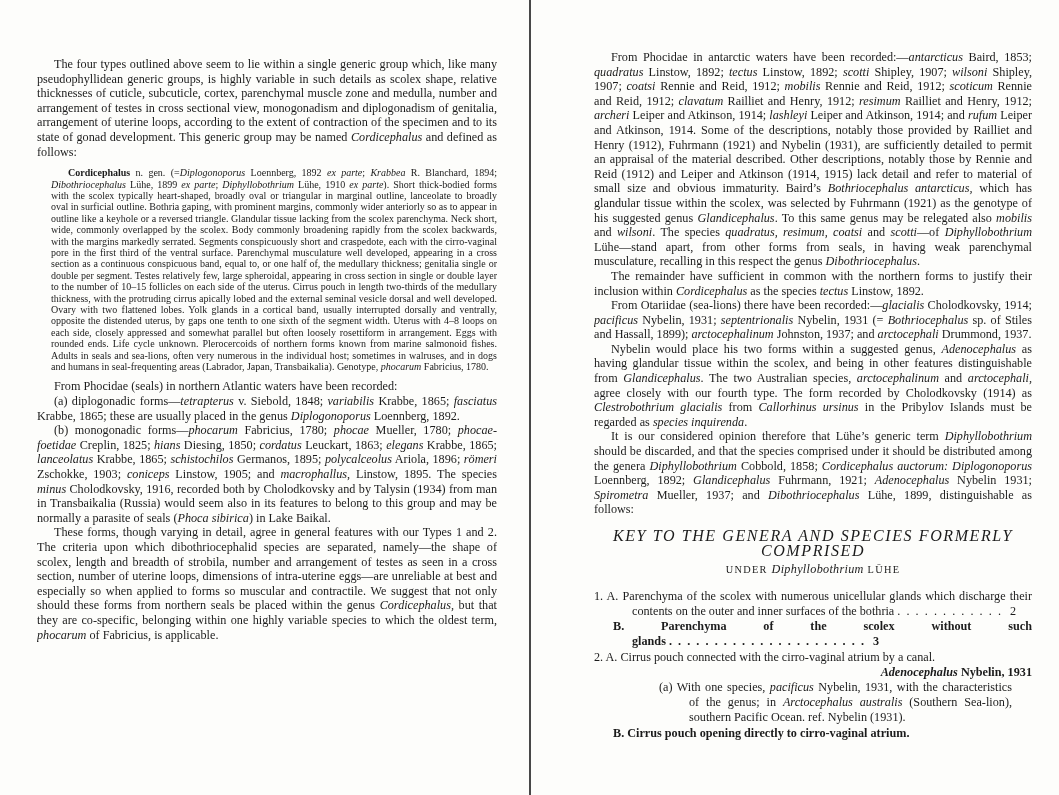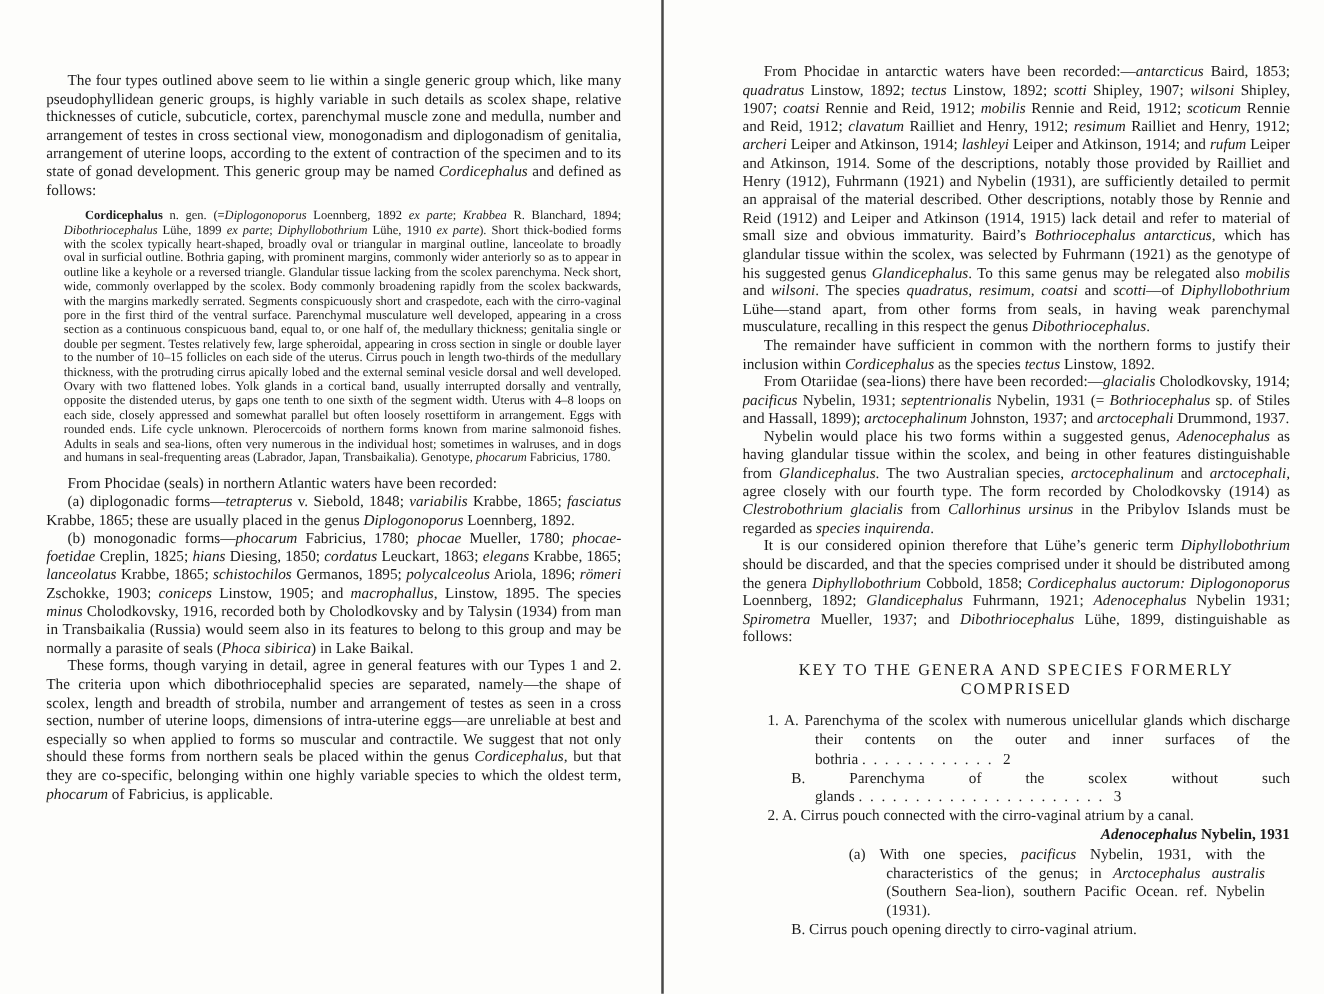--- a/index.html
+++ b/index.html
@@ -22,28 +22,28 @@
   .para.indent { text-indent: 17px; }
   .para.small {
     font-size: 10px;
     line-height: 11.4px;
     margin: 8px 0 7px 14px;
   }
   .it { font-style: italic; }
   .bd { font-weight: bold; }
 
   .key-heading { margin-top: 12px; text-align: center; }
-  .kh1 { font-size: 13px; letter-spacing: 1.6px; }
+  .kh1 { font-size: 16px; letter-spacing: 1.6px; font-style: italic; }
   .kh2 { font-size: 10.3px; letter-spacing: 1.3px; margin-top: 4px; }
   .kh2 .it { font-size: 12.2px; letter-spacing: 0.3px; }
 
   .keylist { margin-top: 11px; }
-  .keylist .para { line-height: 15.2px; margin-left: 20px; }
+  .keylist .para { line-height: 15.2px; }
   .para.hang  { padding-left: 38px; text-indent: -38px; }
-  .para.bhang { padding-left: 38px; text-indent: -19px; }
+  .para.bhang { padding-left: 38px; text-indent: -19px; font-weight: bold; }
   .para.sub   { padding-left: 95px; text-indent: -30px; margin-right: 20px; text-align: justify; }
   .para.rightline { text-align: right; font-weight: bold; }
 </style>
 </head>
 <body style="background: rgb(253, 253, 251); color: rgb(27, 27, 27);">
 
 <div class="page page-left">
     <p class="para indent"><span>The four types outlined above seem to lie within a single generic group which, like many pseudophyllidean generic groups, is highly variable in such details as scolex shape, relative thicknesses of cuticle, subcuticle, cortex, parenchymal muscle zone and medulla, number and arrangement of testes in cross sectional view, monogonadism and diplogonadism of genitalia, arrangement of uterine loops, according to the extent of contraction of the specimen and to its state of gonad development. This generic group may be named </span><span class="it">Cordicephalus</span><span> and defined as follows:</span></p>
     <p class="para small indent"><span class="bd">Cordicephalus</span><span> n. gen. (=</span><span class="it">Diplogonoporus</span><span> Loennberg, 1892 </span><span class="it">ex parte</span><span>; </span><span class="it">Krabbea</span><span> R. Blanchard, 1894; </span><span class="it">Dibothriocephalus</span><span> Lühe, 1899 </span><span class="it">ex parte</span><span>; </span><span class="it">Diphyllobothrium</span><span> Lühe, 1910 </span><span class="it">ex parte</span><span>). Short thick-bodied forms with the scolex typically heart-shaped, broadly oval or triangular in marginal outline, lanceolate to broadly oval in surficial outline. Bothria gaping, with prominent margins, commonly wider anteriorly so as to appear in outline like a keyhole or a reversed triangle. Glandular tissue lacking from the scolex parenchyma. Neck short, wide, commonly overlapped by the scolex. Body commonly broadening rapidly from the scolex backwards, with the margins markedly serrated. Segments conspicuously short and craspedote, each with the cirro-vaginal pore in the first third of the ventral surface. Parenchymal musculature well developed, appearing in a cross section as a continuous conspicuous band, equal to, or one half of, the medullary thickness; genitalia single or double per segment. Testes relatively few, large spheroidal, appearing in cross section in single or double layer to the number of 10–15 follicles on each side of the uterus. Cirrus pouch in length two-thirds of the medullary thickness, with the protruding cirrus apically lobed and the external seminal vesicle dorsal and well developed. Ovary with two flattened lobes. Yolk glands in a cortical band, usually interrupted dorsally and ventrally, opposite the distended uterus, by gaps one tenth to one sixth of the segment width. Uterus with 4–8 loops on each side, closely appressed and somewhat parallel but often loosely rosettiform in arrangement. Eggs with rounded ends. Life cycle unknown. Plerocercoids of northern forms known from marine salmonoid fishes. Adults in seals and sea-lions, often very numerous in the individual host; sometimes in walruses, and in dogs and humans in seal-frequenting areas (Labrador, Japan, Transbaikalia). Genotype, </span><span class="it">phocarum</span><span> Fabricius, 1780.</span></p>
     <p class="para indent"><span>From Phocidae (seals) in northern Atlantic waters have been recorded:</span></p>
@@ -57,20 +57,21 @@
 <div class="page page-right">
   <div>
       <p class="para indent"><span>From Phocidae in antarctic waters have been recorded:—</span><span class="it">antarcticus</span><span> Baird, 1853; </span><span class="it">quadratus</span><span> Linstow, 1892; </span><span class="it">tectus</span><span> Linstow, 1892; </span><span class="it">scotti</span><span> Shipley, 1907; </span><span class="it">wilsoni</span><span> Shipley, 1907; </span><span class="it">coatsi</span><span> Rennie and Reid, 1912; </span><span class="it">mobilis</span><span> Rennie and Reid, 1912; </span><span class="it">scoticum</span><span> Rennie and Reid, 1912; </span><span class="it">clavatum</span><span> Railliet and Henry, 1912; </span><span class="it">resimum</span><span> Railliet and Henry, 1912; </span><span class="it">archeri</span><span> Leiper and Atkinson, 1914; </span><span class="it">lashleyi</span><span> Leiper and Atkinson, 1914; and </span><span class="it">rufum</span><span> Leiper and Atkinson, 1914. Some of the descriptions, notably those provided by Railliet and Henry (1912), Fuhrmann (1921) and Nybelin (1931), are sufficiently detailed to permit an appraisal of the material described. Other descriptions, notably those by Rennie and Reid (1912) and Leiper and Atkinson (1914, 1915) lack detail and refer to material of small size and obvious immaturity. Baird’s </span><span class="it">Bothriocephalus antarcticus,</span><span> which has glandular tissue within the scolex, was selected by Fuhrmann (1921) as the genotype of his suggested genus </span><span class="it">Glandicephalus</span><span>. To this same genus may be relegated also </span><span class="it">mobilis</span><span> and </span><span class="it">wilsoni</span><span>. The species </span><span class="it">quadratus, resimum, coatsi</span><span> and </span><span class="it">scotti</span><span>—of </span><span class="it">Diphyllobothrium</span><span> Lühe—stand apart, from other forms from seals, in having weak parenchymal musculature, recalling in this respect the genus </span><span class="it">Dibothriocephalus</span><span>.</span></p>
       <p class="para indent"><span>The remainder have sufficient in common with the northern forms to justify their inclusion within </span><span class="it">Cordicephalus</span><span> as the species </span><span class="it">tectus</span><span> Linstow, 1892.</span></p>
       <p class="para indent"><span>From Otariidae (sea-lions) there have been recorded:—</span><span class="it">glacialis</span><span> Cholodkovsky, 1914; </span><span class="it">pacificus</span><span> Nybelin, 1931; </span><span class="it">septentrionalis</span><span> Nybelin, 1931 (= </span><span class="it">Bothriocephalus</span><span> sp. of Stiles and Hassall, 1899); </span><span class="it">arctocephalinum</span><span> Johnston, 1937; and </span><span class="it">arctocephali</span><span> Drummond, 1937.</span></p>
       <p class="para indent"><span>Nybelin would place his two forms within a suggested genus, </span><span class="it">Adenocephalus</span><span> as having glandular tissue within the scolex, and being in other features distinguishable from </span><span class="it">Glandicephalus</span><span>. The two Australian species, </span><span class="it">arctocephalinum</span><span> and </span><span class="it">arctocephali,</span><span> agree closely with our fourth type. The form recorded by Cholodkovsky (1914) as </span><span class="it">Clestrobothrium glacialis</span><span> from </span><span class="it">Callorhinus ursinus</span><span> in the Pribylov Islands must be regarded as </span><span class="it">species inquirenda</span><span>.</span></p>
       <p class="para indent"><span>It is our considered opinion therefore that Lühe’s generic term </span><span class="it">Diphyllobothrium</span><span> should be discarded, and that the species comprised under it should be distributed among the genera </span><span class="it">Diphyllobothrium</span><span> Cobbold, 1858; </span><span class="it">Cordicephalus auctorum: Diplogonoporus</span><span> Loennberg, 1892; </span><span class="it">Glandicephalus</span><span> Fuhrmann, 1921; </span><span class="it">Adenocephalus</span><span> Nybelin 1931; </span><span class="it">Spirometra</span><span> Mueller, 1937; and </span><span class="it">Dibothriocephalus</span><span> Lühe, 1899, distinguishable as follows:</span></p>
     </div>
   <div class="key-heading">
     <div class="kh1"><span>KEY TO THE GENERA AND SPECIES FORMERLY COMPRISED</span></div>
+    <div class="kh2"><span>UNDER </span><span class="it">Diphyllobothrium</span><span> LÜHE</span></div>
   </div>
   <div class="keylist">
       <p class="para hang"><span>1. A. Parenchyma of the scolex with numerous unicellular glands which discharge their contents on the outer and inner surfaces of the bothria</span><span>&nbsp;.&nbsp;&nbsp;.&nbsp;&nbsp;.&nbsp;&nbsp;.&nbsp;&nbsp;.&nbsp;&nbsp;.&nbsp;&nbsp;.&nbsp;&nbsp;.&nbsp;&nbsp;.&nbsp;&nbsp;.&nbsp;&nbsp;.&nbsp;&nbsp;.&nbsp;&nbsp;&nbsp;2</span></p>
       <p class="para bhang"><span>B. Parenchyma of the scolex without such glands</span><span>&nbsp;.&nbsp;&nbsp;.&nbsp;&nbsp;.&nbsp;&nbsp;.&nbsp;&nbsp;.&nbsp;&nbsp;.&nbsp;&nbsp;.&nbsp;&nbsp;.&nbsp;&nbsp;.&nbsp;&nbsp;.&nbsp;&nbsp;.&nbsp;&nbsp;.&nbsp;&nbsp;.&nbsp;&nbsp;.&nbsp;&nbsp;.&nbsp;&nbsp;.&nbsp;&nbsp;.&nbsp;&nbsp;.&nbsp;&nbsp;.&nbsp;&nbsp;.&nbsp;&nbsp;.&nbsp;&nbsp;.&nbsp;&nbsp;&nbsp;3</span></p>
       <p class="para hang"><span>2. A. Cirrus pouch connected with the cirro-vaginal atrium by a canal.</span></p>
       <p class="para rightline"><span class="it">Adenocephalus</span><span> Nybelin, 1931</span></p>
       <p class="para sub"><span>(a) With one species, </span><span class="it">pacificus</span><span> Nybelin, 1931, with the characteristics of the genus; in </span><span class="it">Arctocephalus australis</span><span> (Southern Sea-lion), southern Pacific Ocean. ref. Nybelin (1931).</span></p>
       <p class="para bhang"><span>B. Cirrus pouch opening directly to cirro-vaginal atrium.</span></p>
     </div>
 </div>

